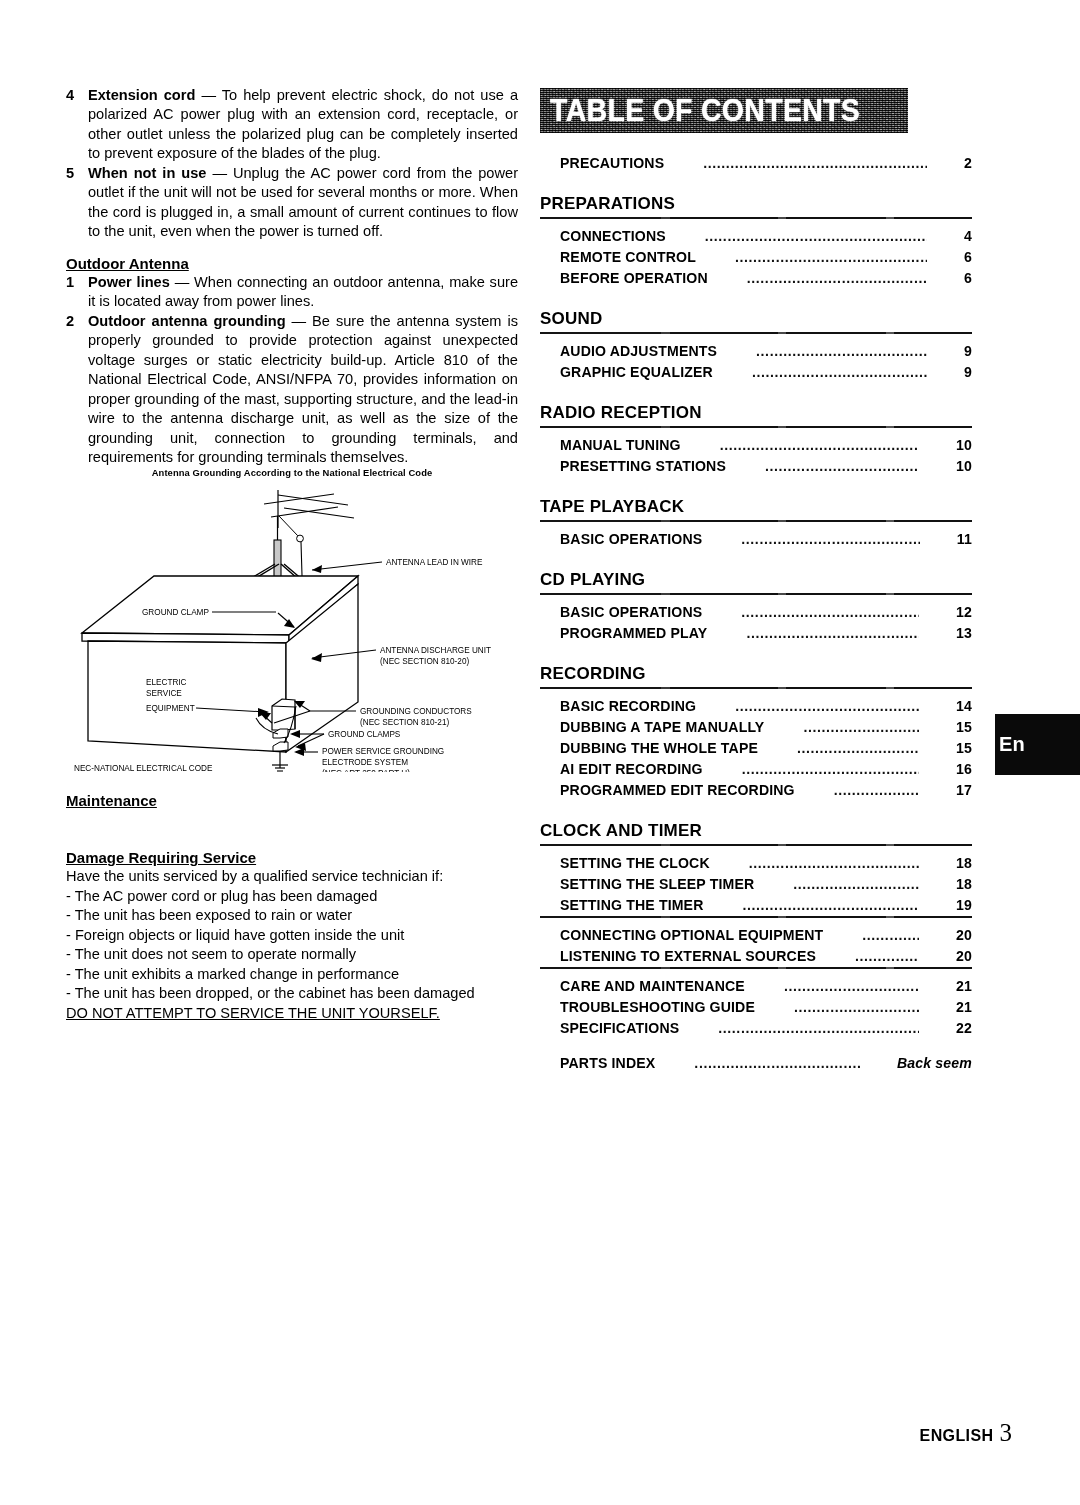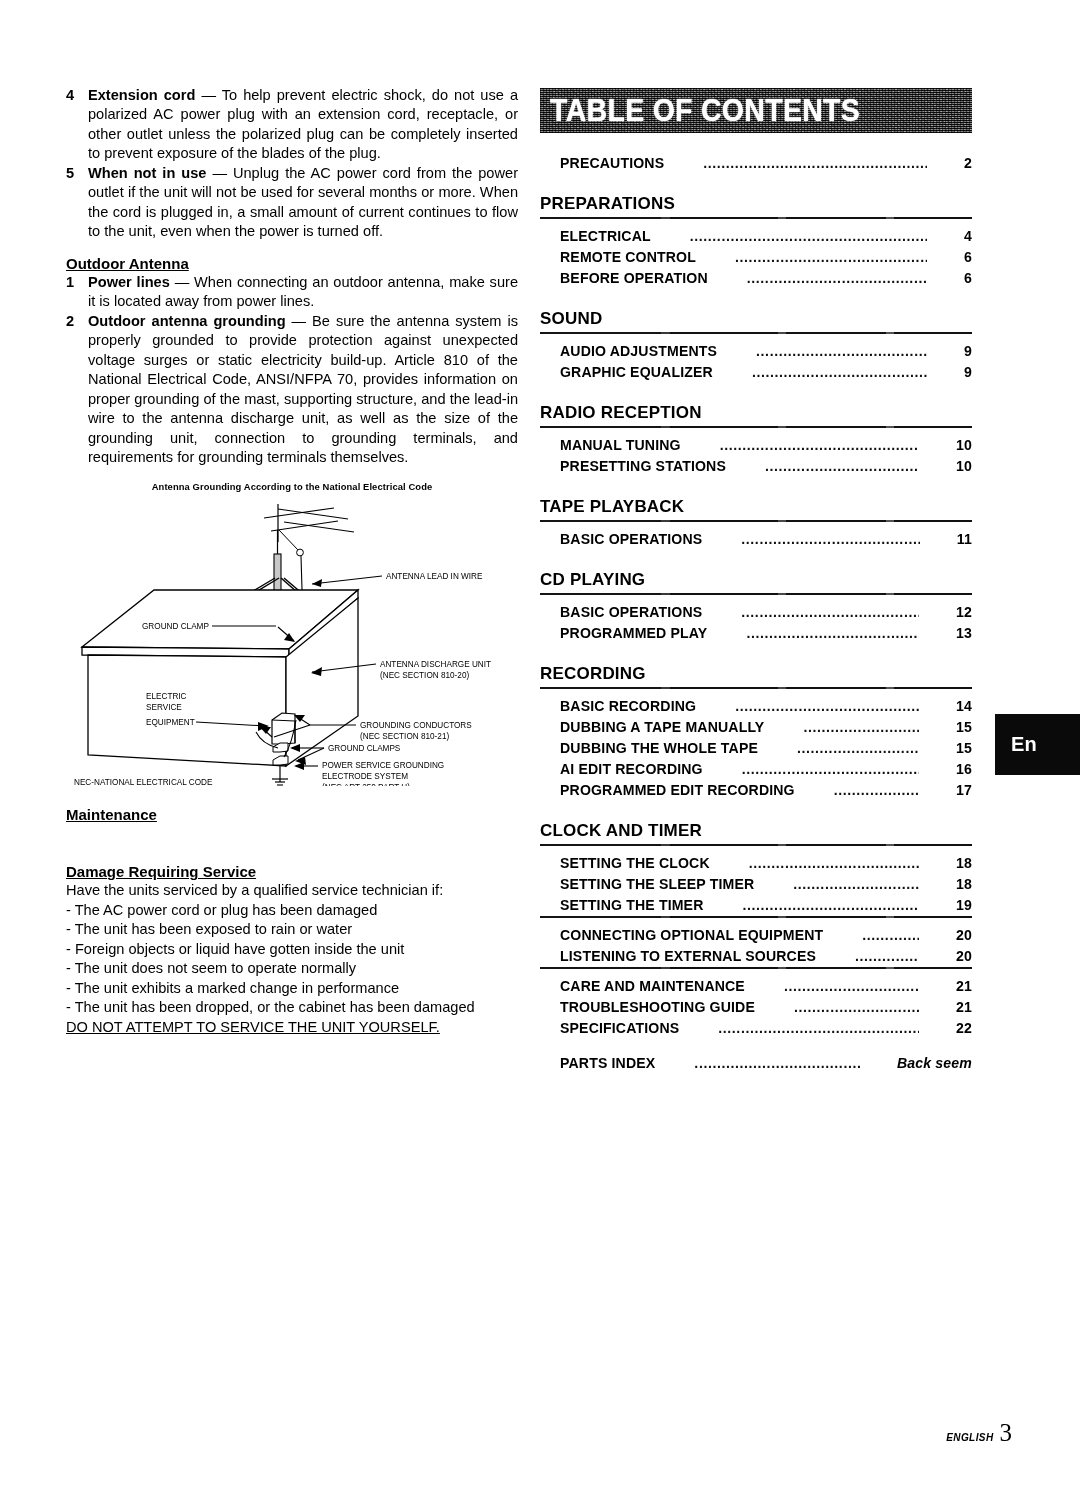--- a/index.html
+++ b/index.html
@@ -75,21 +75,21 @@
     line-height: 1.335;
     text-decoration: underline;
     white-space: nowrap;
   }
 
   
   .diagram-wrap {
     position: relative;
     width: 452px;
     height: 312px;
-    margin-top: 14px;
+    margin-top: 0;
   }
   .diagram-title {
     font-size: 9.4px;
     font-weight: bold;
     text-align: center;
     letter-spacing: 0.1px;
     margin-bottom: 2px;
   }
   .diagram-svg {
     display: block;
@@ -101,21 +101,21 @@
   .col-right {
     position: absolute;
     left: 540px;
     top: 88px;
     width: 438px;
   }
 
   .toc-banner {
     position: relative;
     height: 45px;
-    width: 432px;
+    width: 368px;
     overflow: hidden;
     background-color: #6e6e6e;
     display: flex;
     align-items: center;
   }
   .toc-banner .noise {
     position: absolute;
     inset: 0;
     background-color: #5a5a5a;
     background-image:
@@ -204,42 +204,41 @@
   .en-tab {
     position: absolute;
     left: 995px;
     top: 714px;
     width: 85px;
     height: 61px;
     background: #0a0a0a;
     color: #ffffff;
     display: flex;
     align-items: center;
-    padding-left: 16px;
+    padding-left: 4px;
     box-sizing: border-box;
     font-size: 20px;
     font-weight: bold;
     letter-spacing: 0.2px;
   }
 
   
   .footer {
     position: absolute;
     left: 0;
     top: 1419px;
     width: 1012px;
     text-align: right;
     display: flex;
     justify-content: flex-end;
     align-items: baseline;
   }
   .footer .eng {
-    font-style: italic;
-    font-weight: bold;
-    font-size: 10px;
+    font-weight: bold;
+    font-size: 16px;
     letter-spacing: 0.4px;
   }
   .footer .pageno {
     font-size: 25px;
     font-weight: 300;
     margin-left: 6px;
     font-family: "Liberation Serif", serif;
   }
 
   
@@ -421,21 +420,21 @@
       <div class="toc-entry top-entry">
         <span class="label">PRECAUTIONS</span>
         <span class="dots">.........................................................................................</span>
         <span class="pg">2</span>
       </div>
 
       <div class="toc-group">
         <div class="toc-section-title">PREPARATIONS</div>
         <div class="toc-rule"></div>
         <div class="toc-entry">
-          <span class="label">ELECTRICAL</span>
+          <span class="label">CONNECTIONS</span>
           <span class="dots">........................................................................................</span>
           <span class="pg">4</span>
         </div>
         <div class="toc-entry">
           <span class="label">REMOTE CONTROL</span>
           <span class="dots">........................................................................................</span>
           <span class="pg">6</span>
         </div>
         <div class="toc-entry">
           <span class="label">BEFORE OPERATION</span>

